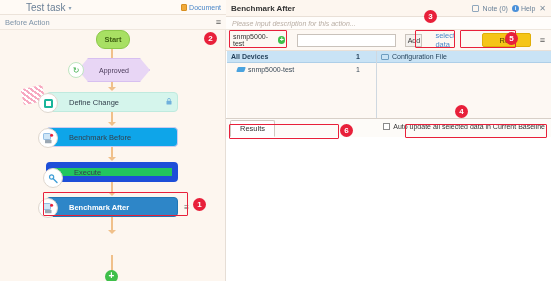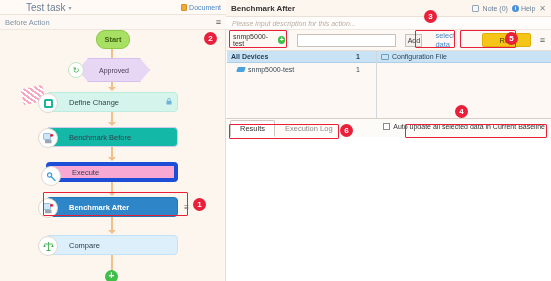--- a/index.html
+++ b/index.html
@@ -84,22 +84,22 @@
     position:absolute; left:-9px; top:0px;
     width:20px;height:20px;border-radius:50%;
     background:#fff; border:1px solid #dfd7ce;
     display:flex;align-items:center;justify-content:center;
     font-size:9px;
   }
   .node-row .node-label {
     padding-left:22px; font-size:7.5px; color:#33404d;
   }
   .node-define  { background:#d5f5ec; border:1px solid #bfeade; top:62px; }
-  .node-bbefore { background:#14b8a6; border:1px solid #cecbef; top:97px; }
-  .node-execute { background:#f9a8d4; border:4px solid #1d4ed8; top:132px; }
+  .node-bbefore { background:#0ea5e9; border:1px solid #cecbef; top:97px; }
+  .node-execute { background:#22c55e; border:6px solid #1d4ed8; top:132px; }
   .node-bafter  { background:#2e86c8; border:1px solid #2176b5; top:167px; }
   .node-bafter .node-label { color:#ffffff; font-weight:bold; }
   .node-compare { background:#ddeffb; border:1px solid #c4e2f7; top:205px; }
 
   .lock-icon { margin-left:auto; margin-right:5px; font-size:7px; color:#6fb0dc; }
   .node-menu-icon {
     position:absolute; right:-12px; top:5px; font-size:8px; color:#555;
   }
   .stripe-deco {
     position:absolute; left:22px; top:57px; width:22px; height:16px;
@@ -335,31 +335,20 @@
           <svg width="11" height="11" viewBox="0 0 11 11" aria-hidden="true">
             <rect x="0.5" y="0.5" width="7" height="6" rx="0.8" fill="#cfe6f7" stroke="#5b9bd5" stroke-width="0.6"></rect>
             <rect x="2" y="6.8" width="6.5" height="3.5" rx="0.6" fill="#9aa7b3"></rect>
             <circle cx="8.6" cy="2.2" r="1.5" fill="#e8203a"></circle>
           </svg>
         </span>
         <span class="node-label">Benchmark After</span>
         <span class="node-menu-icon">≡</span>
       </div>
 
-      <div class="node-row node-compare">
-        <span class="node-icon">
-          <svg width="11" height="11" viewBox="0 0 11 11" aria-hidden="true">
-            <path d="M5.5 1 V9.5 M1.5 3 H9.5" stroke="#3fae4a" stroke-width="0.9"></path>
-            <path d="M1.5 3 L0.3 6 H2.7 Z" fill="#3fae4a"></path>
-            <path d="M9.5 3 L8.3 6 H10.7 Z" fill="#3fae4a"></path>
-            <rect x="3.6" y="9" width="3.8" height="1" fill="#3fae4a"></rect>
-          </svg>
-        </span>
-        <span class="node-label">Compare</span>
-      </div>
 
       <div class="plus-node">+</div>
     </div>
   </div>
 
   <div id="right-panel">
 
     <div id="right-header">
       <span id="panel-title">Benchmark After</span>
       <span class="hdr-right">
@@ -409,21 +398,20 @@
       <div id="config-header">
         <span class="cfg-icon"></span>
         <span>Configuration File</span>
       </div>
     </div>
 
     <div id="mid-divider"></div>
 
     <div id="tab-area">
       <div class="tab active">Results</div>
-      <div class="tab">Execution Log</div>
       <span id="auto-update-wrap">
         <span id="auto-update-box"></span>
         <span>Auto update all selected data in Current Baseline</span>
       </span>
     </div>
 
   </div>
 
   <div class="ann-box" style="left:43px;top:192px;width:145px;height:24px;"></div>
   <div class="ann-badge" style="left:193px;top:198px;">1</div>

